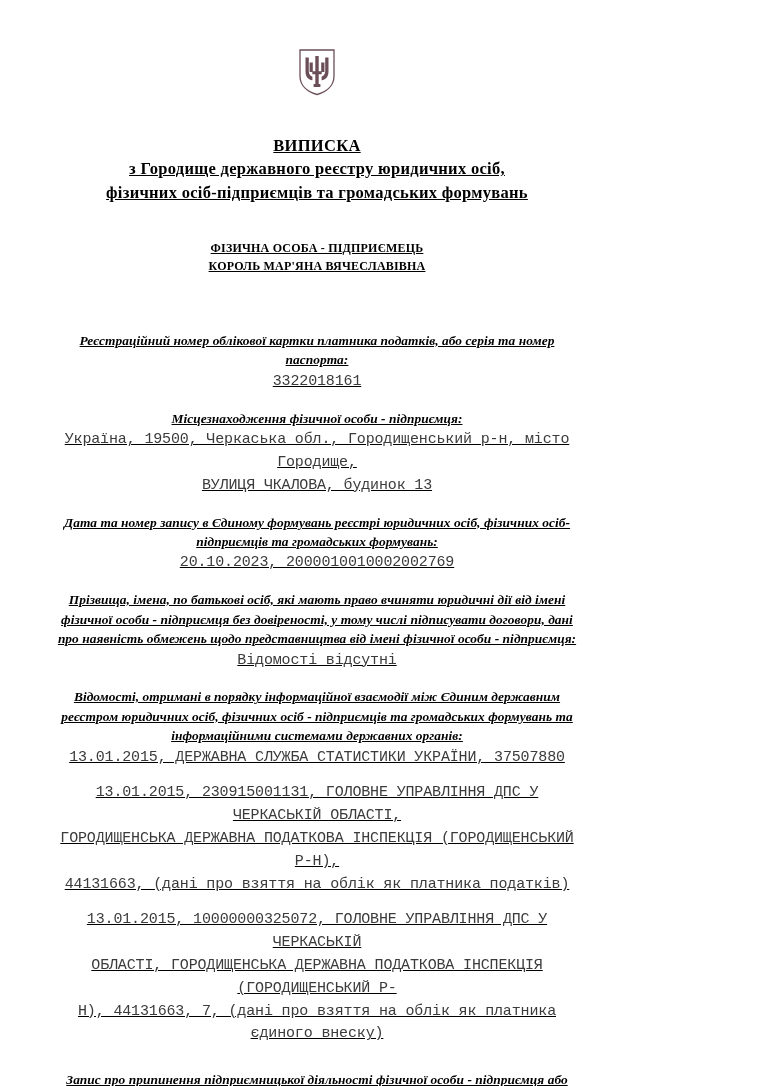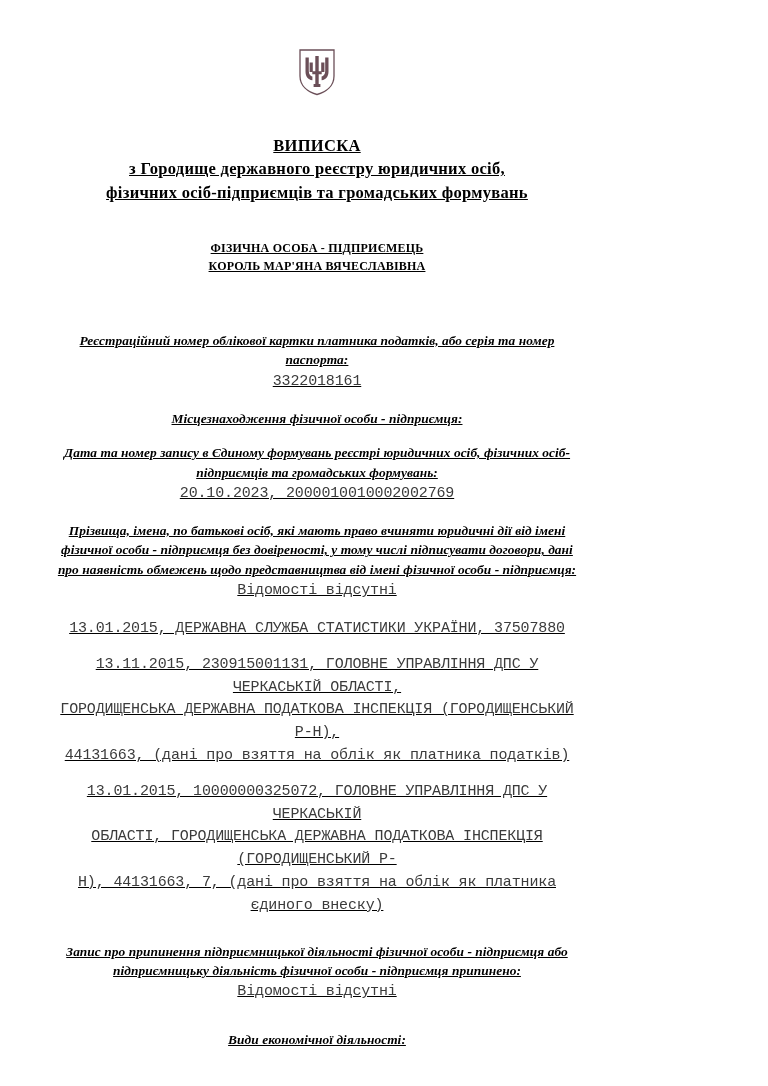--- a/index.html
+++ b/index.html
@@ -137,35 +137,38 @@
 
   <div class="fields">
 
     <div class="field">
       <p class="field-label">Реєстраційний номер облікової картки платника податків, або серія та номер паспорта:</p>
       <p class="field-value">3322018161</p>
     </div>
 
     <div class="field">
       <p class="field-label">Місцезнаходження фізичної особи - підприємця:</p>
+      <p class="field-value">Україна, 19500, Черкаська обл., Городищенський р-н, місто Городище,
+ВУЛИЦЯ ЧКАЛОВА, будинок 13</p>
     </div>
 
     <div class="field">
       <p class="field-label">Дата та номер запису в Єдиному формувань реєстрі юридичних осіб, фізичних осіб-підприємців та громадських формувань:</p>
       <p class="field-value">20.10.2023, 2000010010002002769</p>
     </div>
 
     <div class="field">
       <p class="field-label">Прізвища, імена, по батькові осіб, які мають право вчиняти юридичні дії від імені фізичної особи - підприємця без довіреності, у тому числі підписувати договори, дані про наявність обмежень щодо представництва від імені фізичної особи - підприємця:</p>
       <p class="field-value">Відомості відсутні</p>
     </div>
 
     <div class="field">
+      <p class="field-label">Відомості, отримані в порядку інформаційної взаємодії між Єдиним державним реєстром юридичних осіб, фізичних осіб - підприємців та громадських формувань та інформаційними системами державних органів:</p>
       <p class="field-value">13.01.2015, ДЕРЖАВНА СЛУЖБА СТАТИСТИКИ УКРАЇНИ, 37507880</p>
-      <p class="field-value">13.11.2015, 230915001131, ГОЛОВНЕ УПРАВЛІННЯ ДПС У ЧЕРКАСЬКІЙ ОБЛАСТІ,
+      <p class="field-value">13.01.2015, 230915001131, ГОЛОВНЕ УПРАВЛІННЯ ДПС У ЧЕРКАСЬКІЙ ОБЛАСТІ,
 ГОРОДИЩЕНСЬКА ДЕРЖАВНА ПОДАТКОВА ІНСПЕКЦІЯ (ГОРОДИЩЕНСЬКИЙ Р-Н),
 44131663, (дані про взяття на облік як платника податків)</p>
       <p class="field-value">13.01.2015, 10000000325072, ГОЛОВНЕ УПРАВЛІННЯ ДПС У ЧЕРКАСЬКІЙ
 ОБЛАСТІ, ГОРОДИЩЕНСЬКА ДЕРЖАВНА ПОДАТКОВА ІНСПЕКЦІЯ (ГОРОДИЩЕНСЬКИЙ Р-
 Н), 44131663, 7, (дані про взяття на облік як платника єдиного внеску)</p>
     </div>
 
     <div class="spacer-sm"></div>
 
     <div class="field gap-lg">

